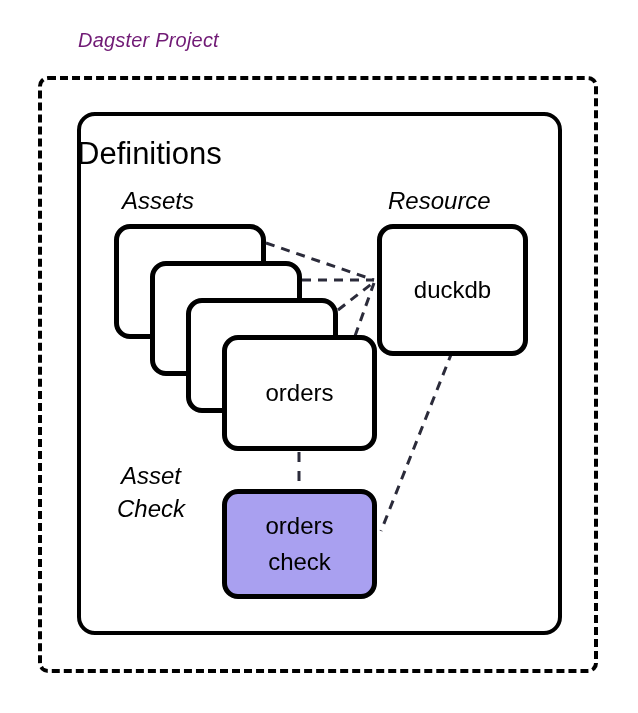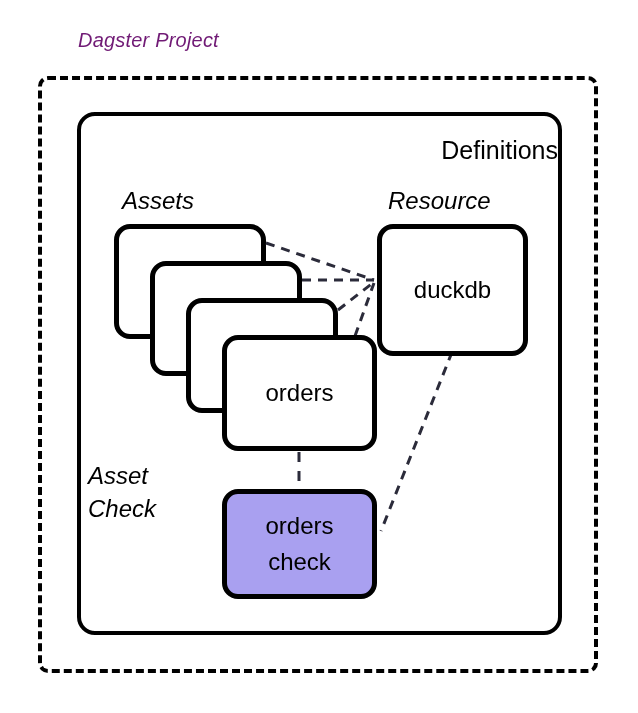--- a/index.html
+++ b/index.html
@@ -57,22 +57,22 @@
     border: 4px solid #000000;
     border-radius: 18px;
     background: #ffffff;
   }
 
   .definitions-title {
     position: absolute;
     left: 77px;
     top: 136px;
     width: 481px;
-    text-align: right;
-    font-size: 25px;
+    text-align: left;
+    font-size: 31px;
     font-weight: 400;
     color: #000000;
   }
 
   
   .section-label {
     position: absolute;
     font-size: 24px;
     font-style: italic;
     font-weight: 500;
@@ -80,21 +80,21 @@
     white-space: nowrap;
   }
   .label-assets   { left: 122px; top: 187px; }
   .label-resource { left: 388px; top: 187px; }
 
   .label-asset-check {
     position: absolute;
     left: 88px;
     top: 459px;
     width: 126px;
-    text-align: left;
+    text-align: center;
     font-size: 24px;
     font-style: italic;
     font-weight: 500;
     color: #000000;
     line-height: 33px;
   }
   .label-asset-check span { display: block; }
 
   
   .node {

